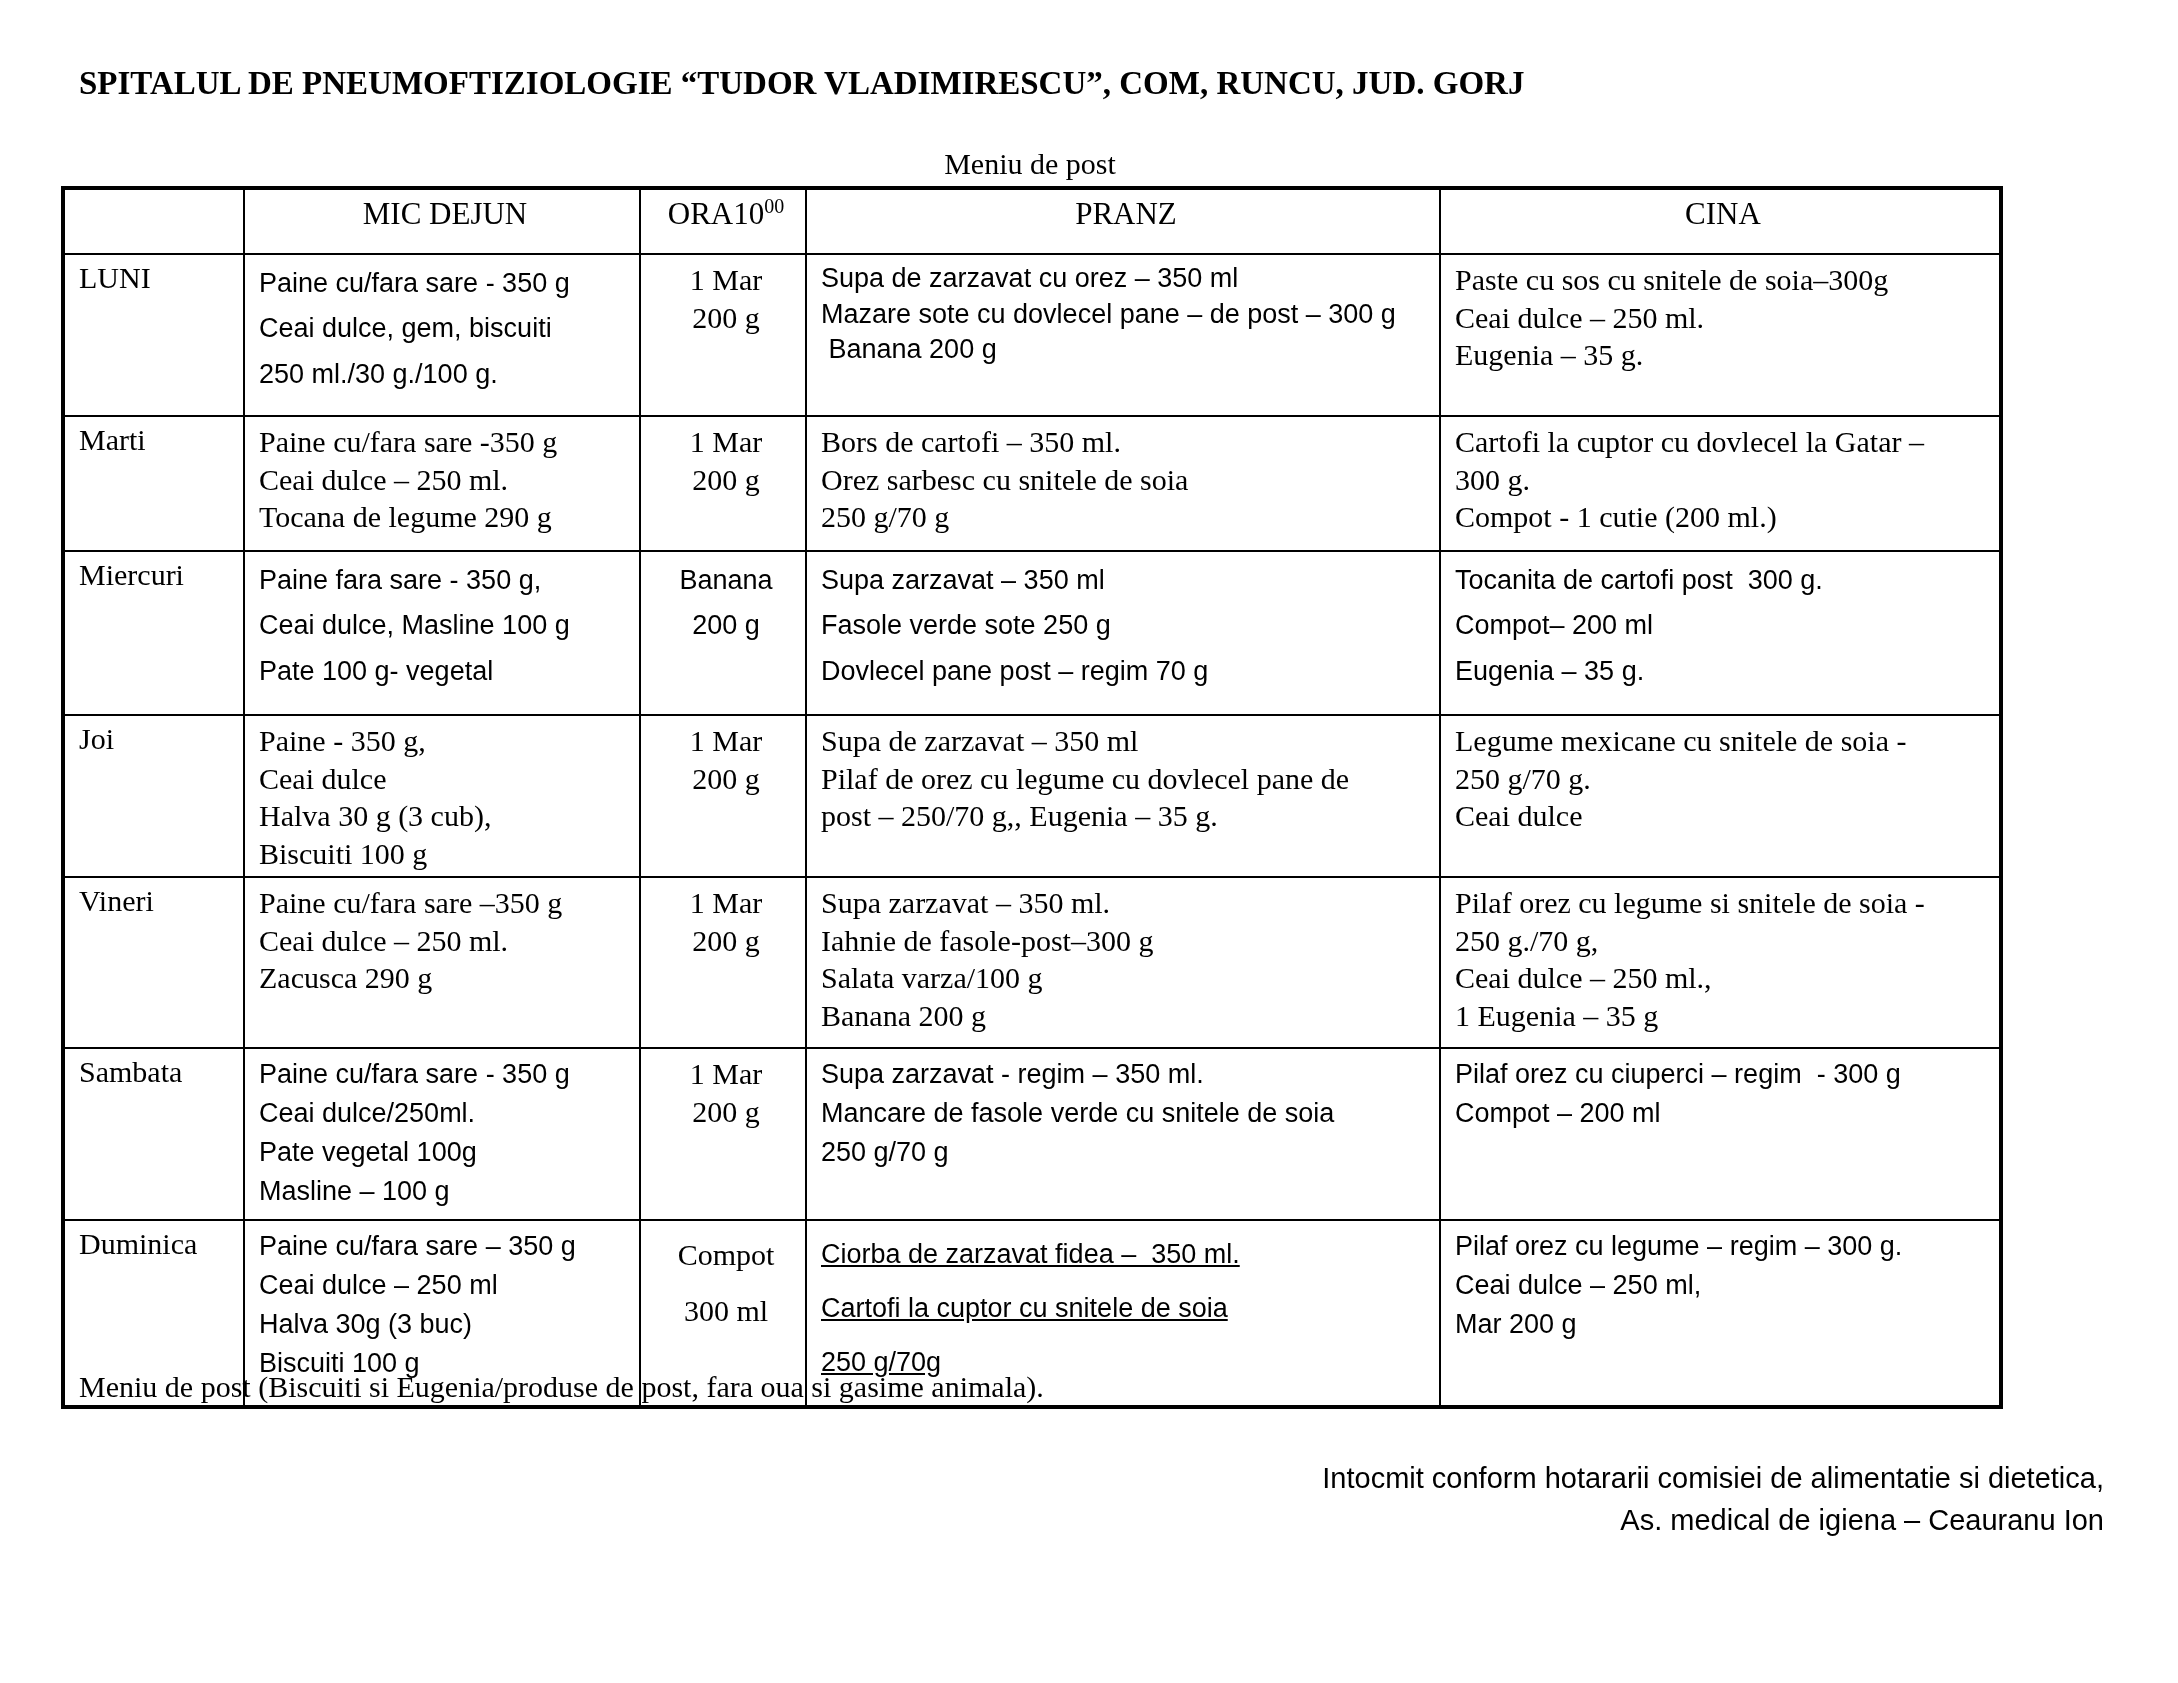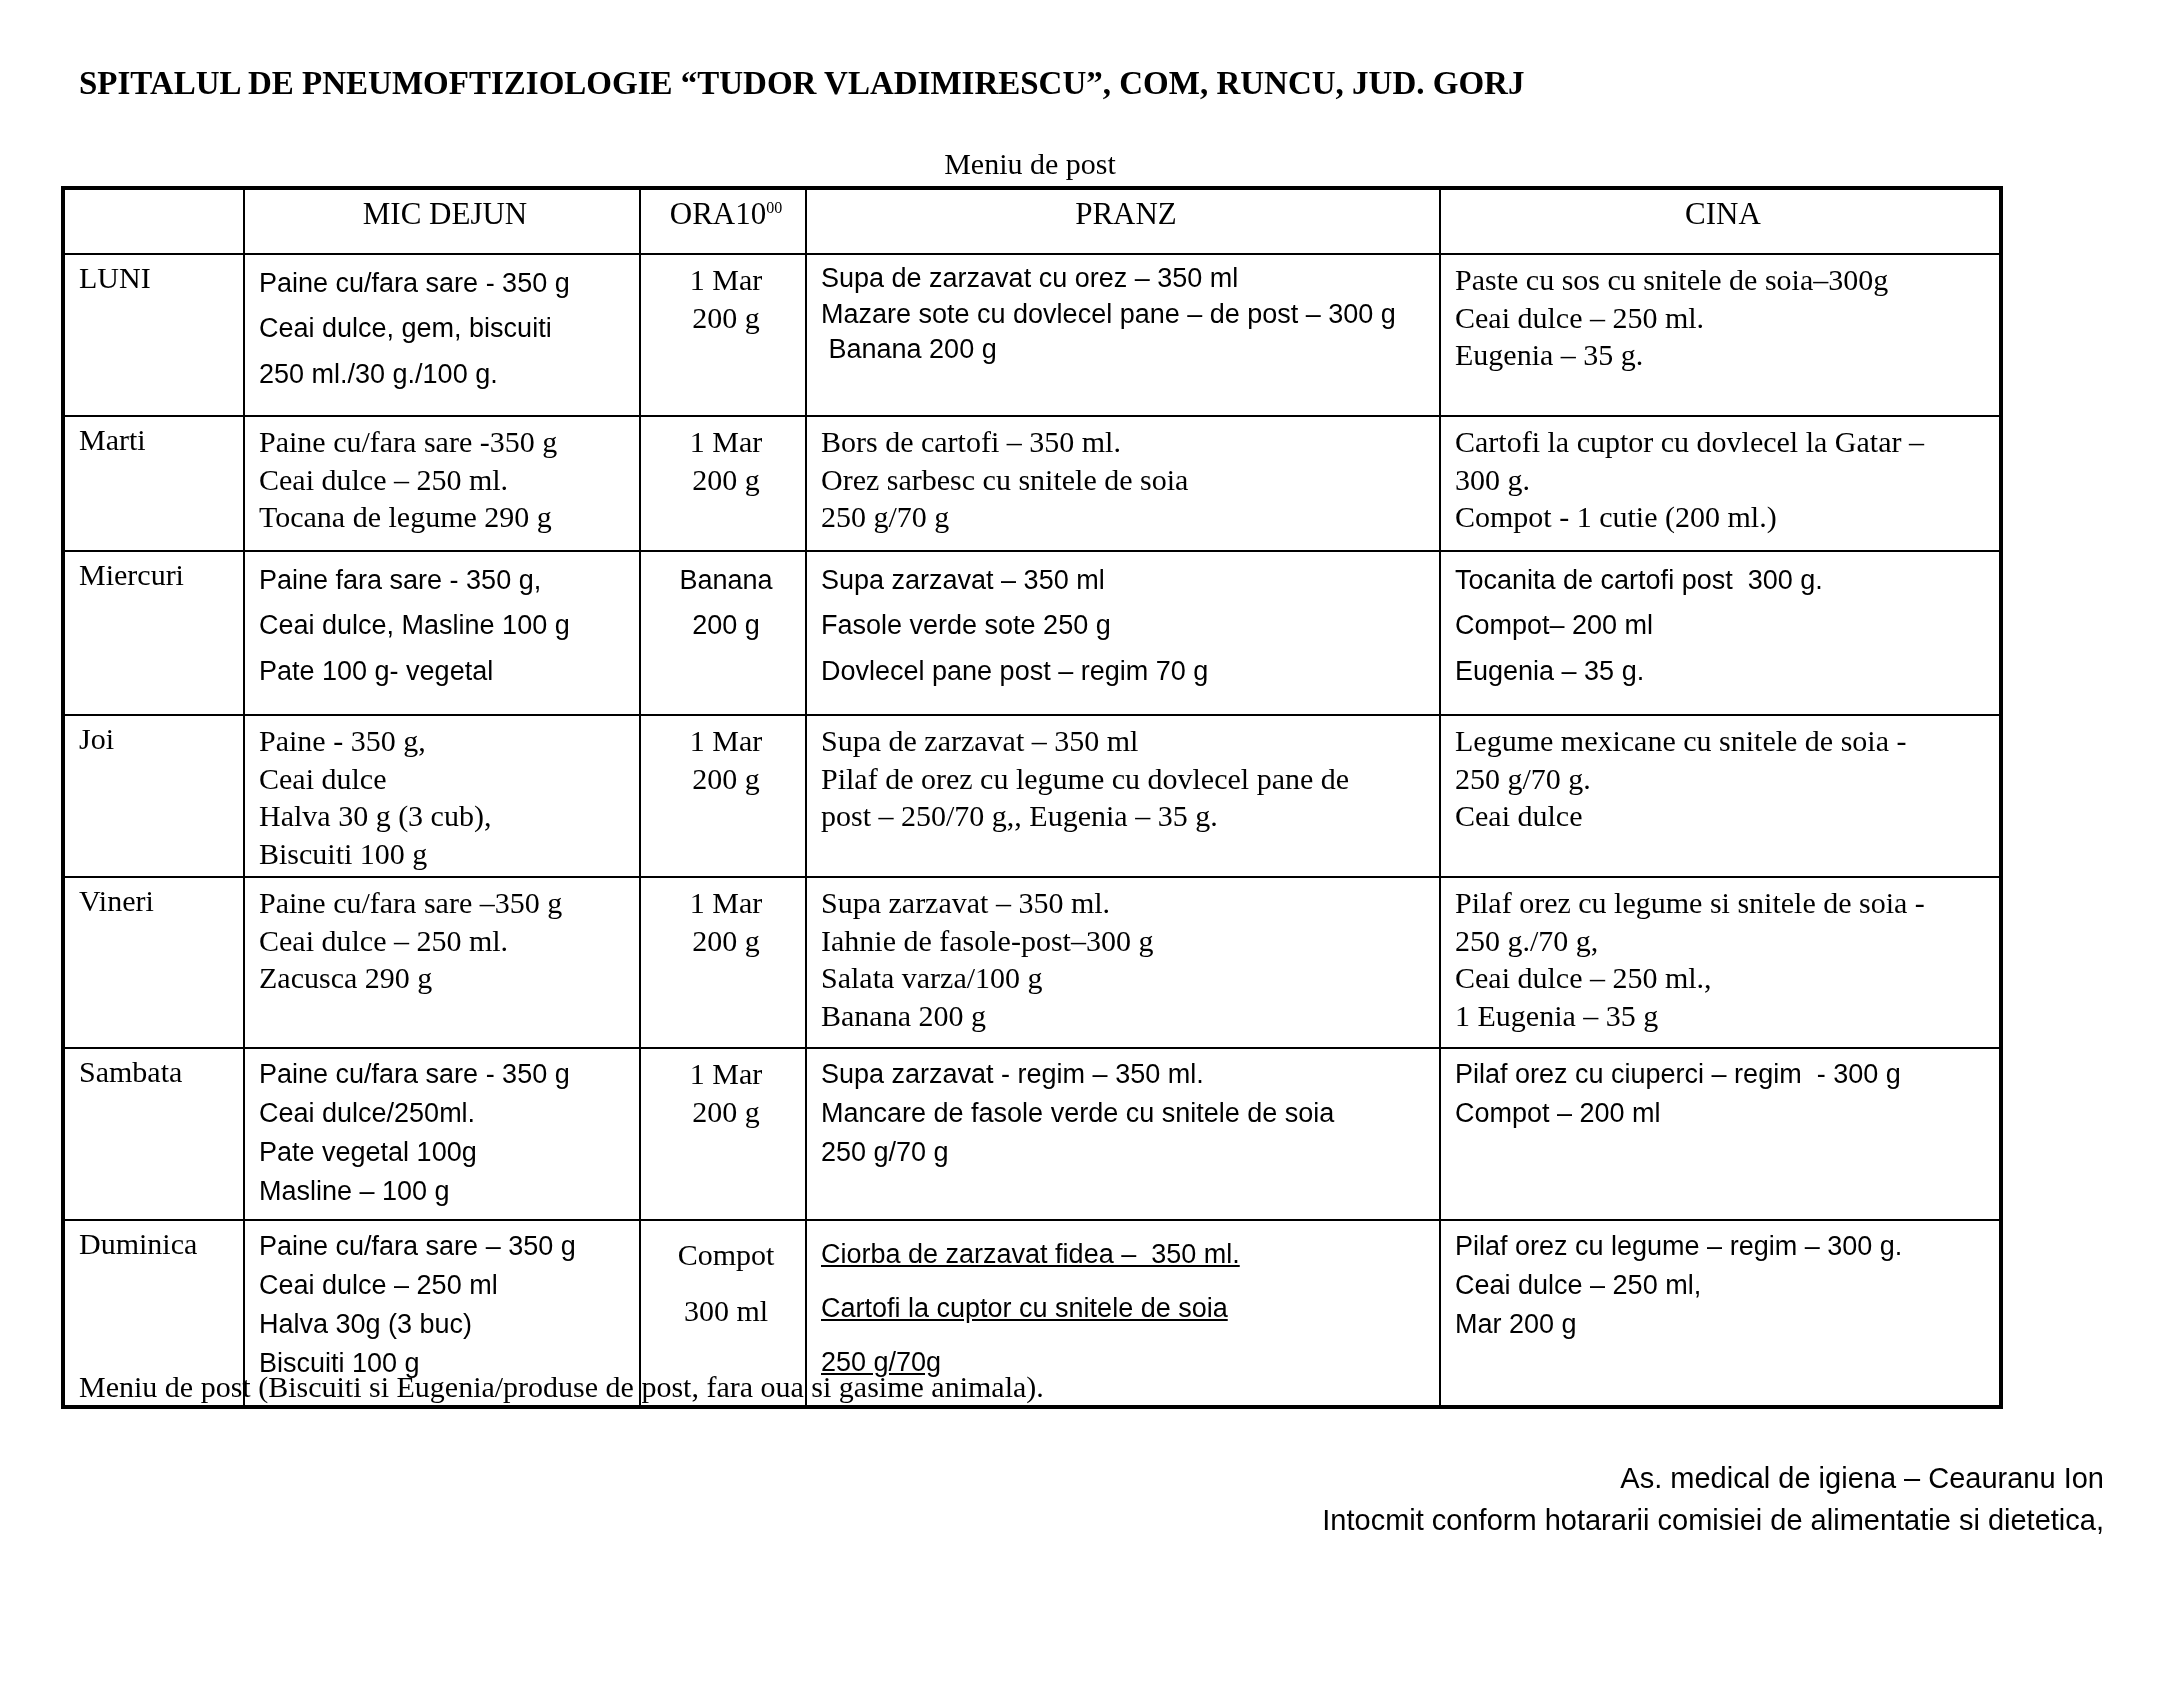--- a/index.html
+++ b/index.html
@@ -47,21 +47,21 @@
   tr.r-sambata td{height:160px;}
   tr.r-duminica td{height:174px;}
   .footer-note{
     position:absolute;left:79px;top:1370px;width:2020px;
     font-family:"Liberation Serif",serif;font-size:30px;
   }
   .signature{
     position:absolute;right:74px;top:1457px;width:1386px;text-align:right;
     font-family:"Liberation Sans",sans-serif;font-size:29px;line-height:1.45;
   }
-  sup.ora-sup{font-size:16px;line-height:0;}
+  sup.ora-sup{font-size:20px;line-height:0;}
 </style>
 </head>
 <body>
 
 <div class="doc-title">SPITALUL DE PNEUMOFTIZIOLOGIE “TUDOR VLADIMIRESCU”, COM, RUNCU, JUD. GORJ</div>
 
 <div class="menu-title">Meniu de post</div>
 
 <table class="menu">
   <colgroup>
@@ -238,16 +238,16 @@
 Ceai dulce – 250 ml,
 Mar 200 g</div>
         </td>
     </tr>
   </tbody>
 </table>
 
 <div class="footer-note">Meniu de post (Biscuiti si Eugenia/produse de post, fara oua si gasime animala).</div>
 
 <div class="signature">
+  <div>Intocmit conform hotararii comisiei de alimentatie si dietetica,</div>
   <div>As. medical de igiena – Ceauranu Ion</div>
-  <div>Intocmit conform hotararii comisiei de alimentatie si dietetica,</div>
 </div>
 
 
 </body></html>

